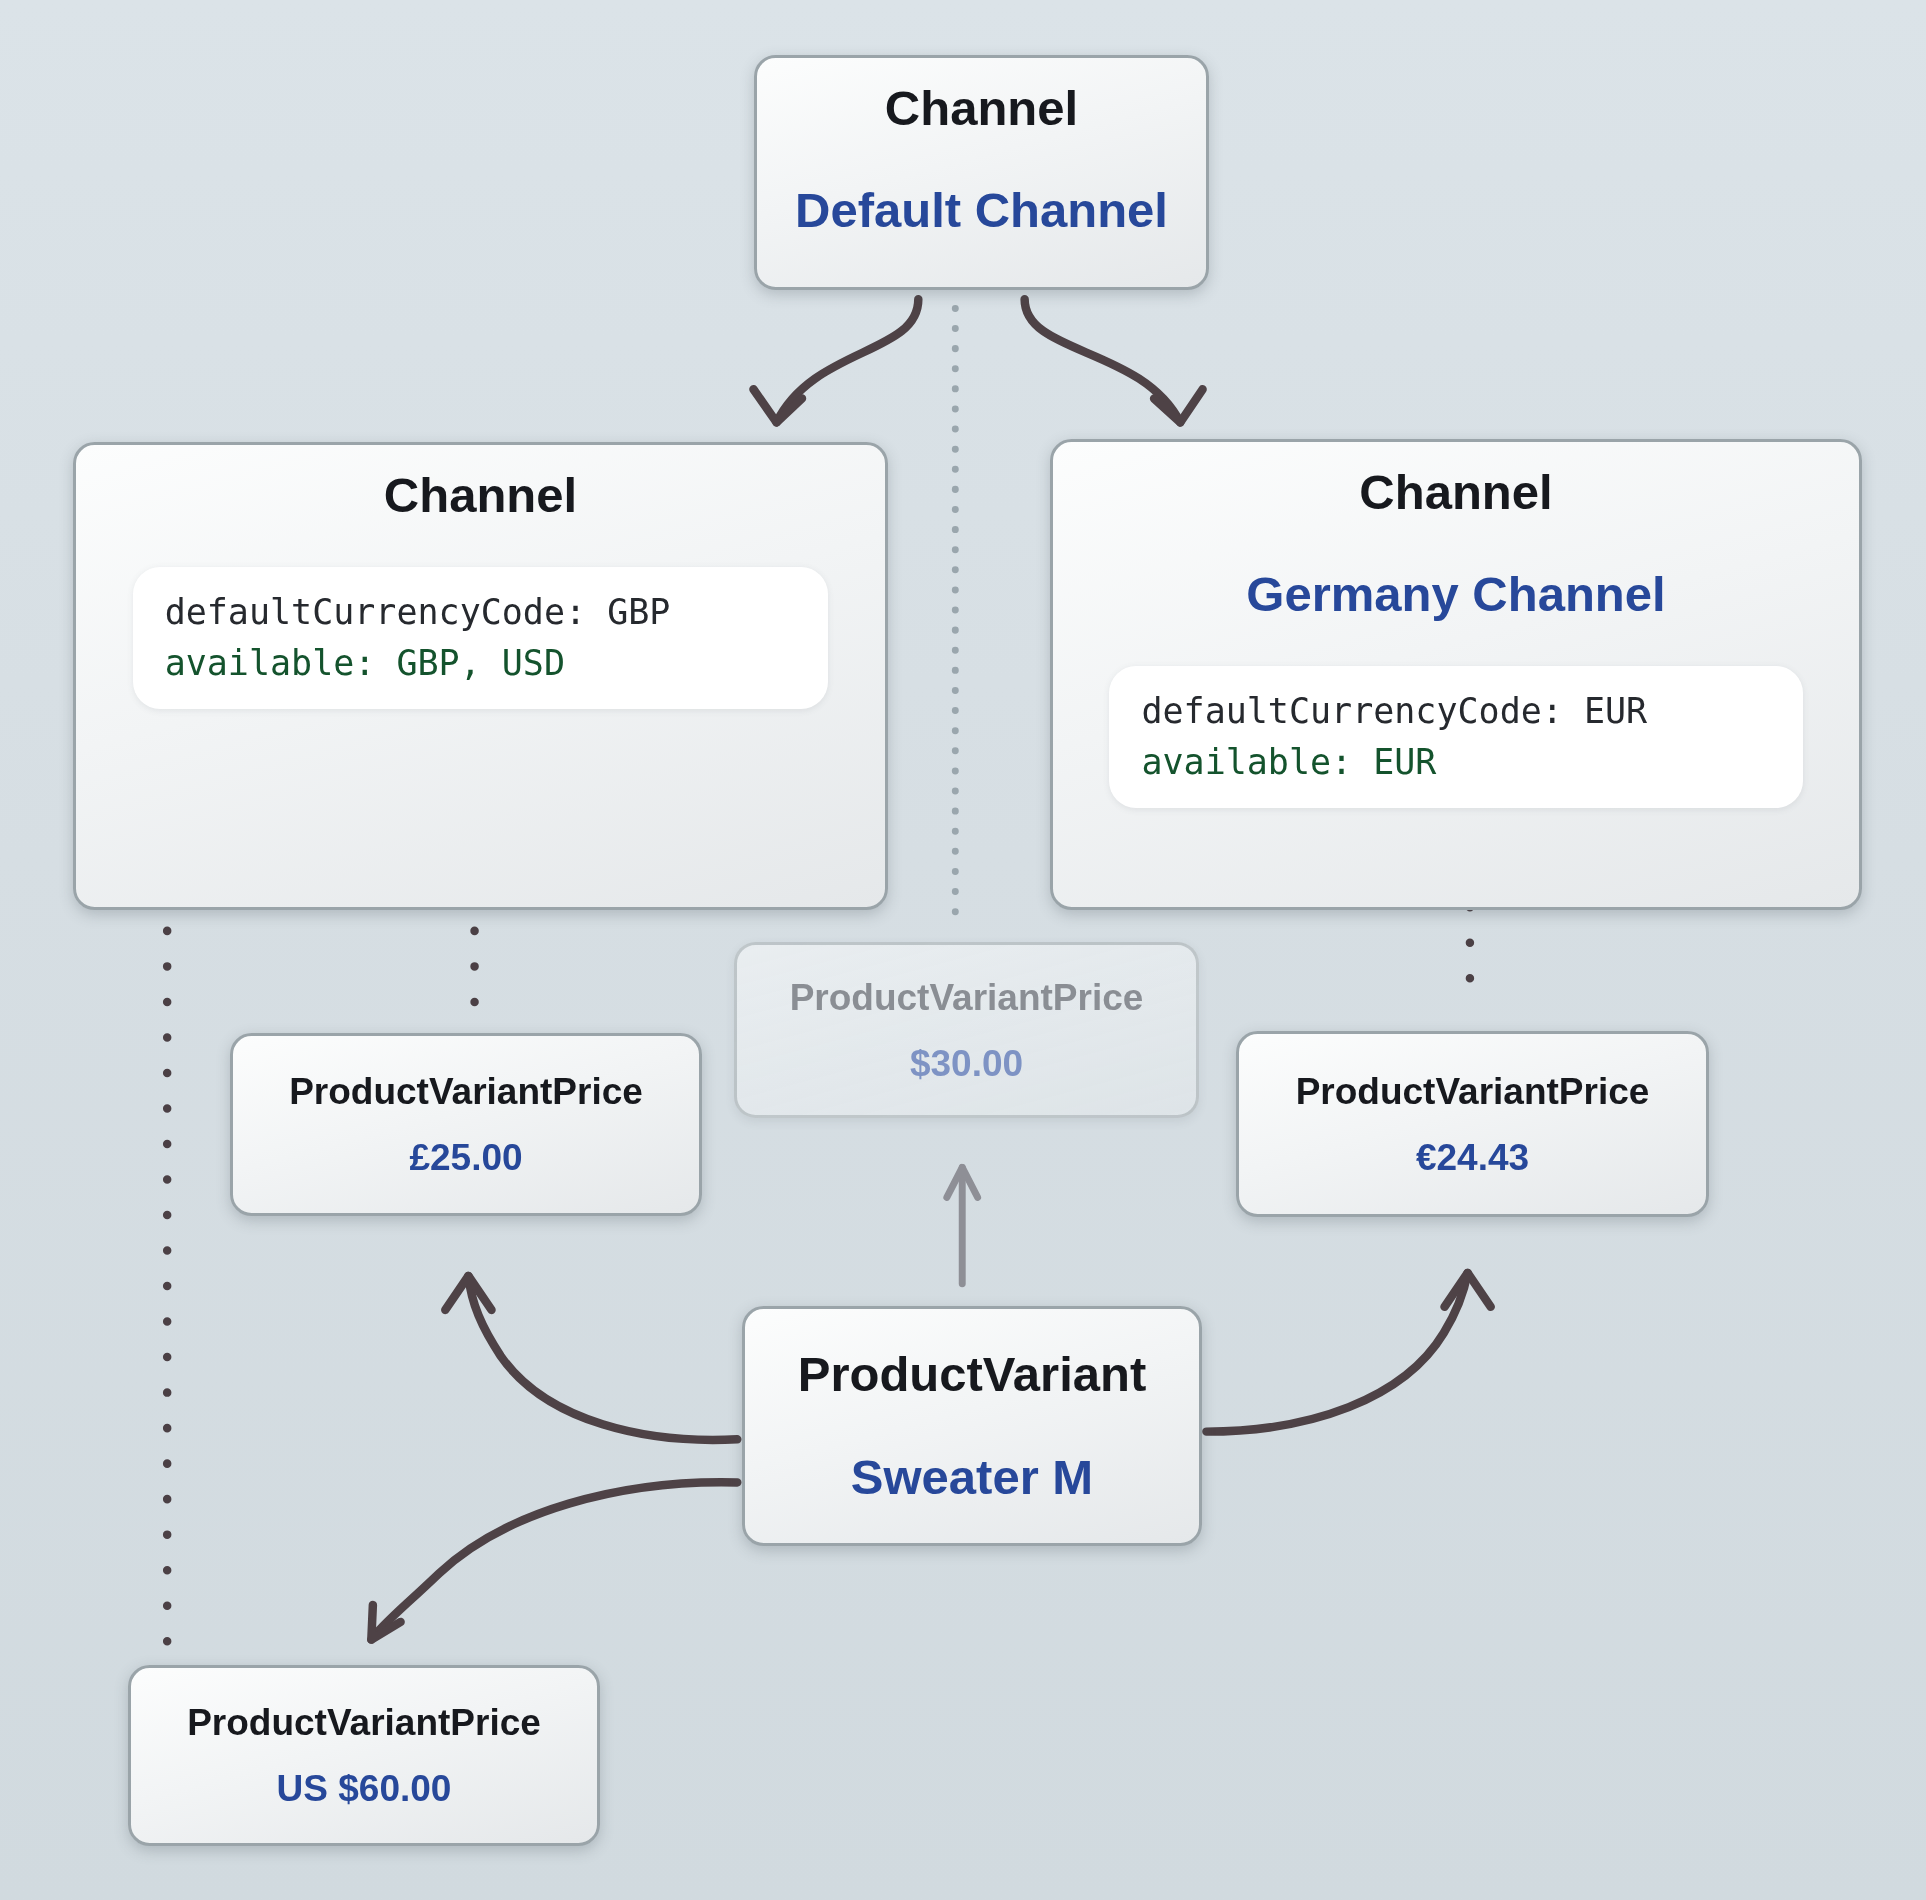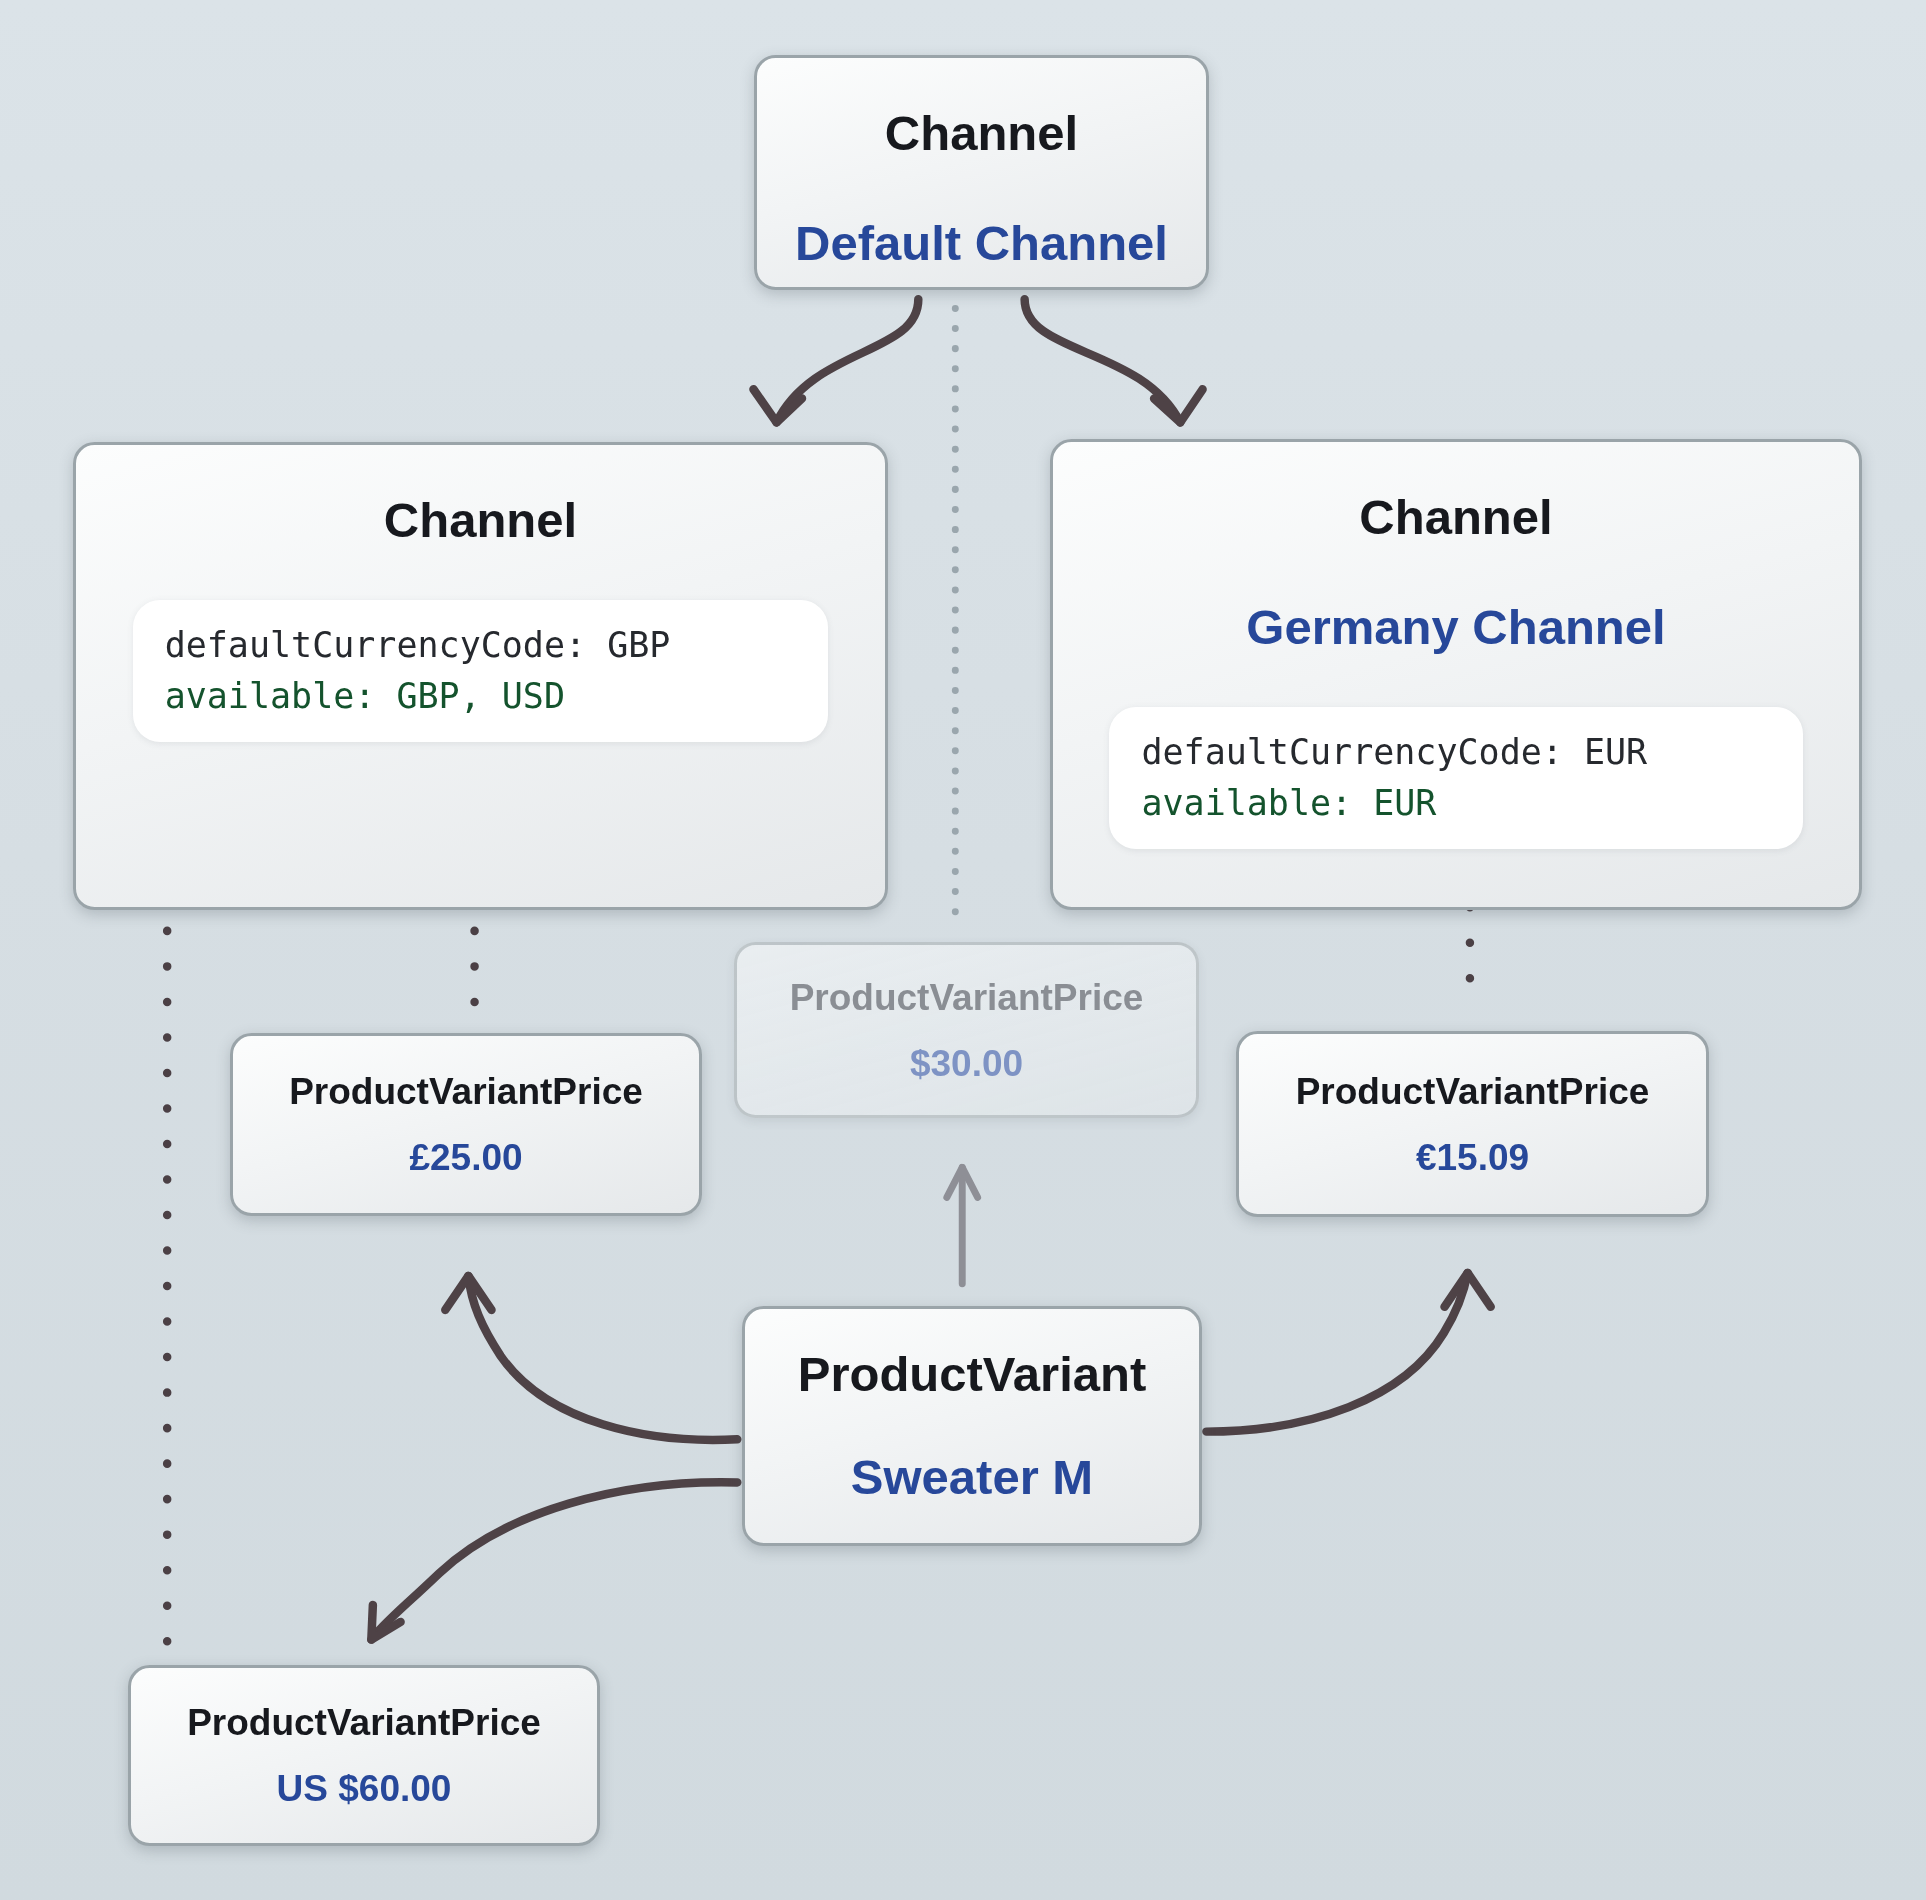--- a/index.html
+++ b/index.html
@@ -8,21 +8,21 @@
     background:linear-gradient(180deg,#dbe3e8 0%,#d6dee3 45%,#d1dadf 100%);
     font-family:"Liberation Sans",sans-serif;
   }
   .node{
     position:absolute;box-sizing:border-box;
     border:3.1px solid #9aa4a9;border-radius:21.6px;
     background:linear-gradient(165deg,#fcfdfd 0%,#f2f4f5 45%,#e5e8ea 100%);
     box-shadow:0 4.6px 14px rgba(70,82,92,.25);
     display:flex;flex-direction:column;align-items:center;text-align:center;
   }
-  .channel{justify-content:flex-start;padding-top:47px;gap:8px;}
+  .channel{justify-content:flex-start;padding-top:22px;}
   .channel .node-name{margin-top:45px;}
   .channel .code{margin-top:43px;}
   .node-title{font-size:49px;font-weight:bold;color:#17191e;line-height:57px;white-space:nowrap;}
   .node-name{font-size:49px;font-weight:bold;color:#27489a;line-height:57px;white-space:nowrap;}
   .price{justify-content:center;gap:23px;}
   .price .node-title{font-size:37px;line-height:43px;}
   .price .node-name{font-size:37px;line-height:43px;}
   .variant{justify-content:center;gap:46px;}
   .code{
     width:86%;box-sizing:border-box;background:#ffffff;border-radius:27px;
@@ -112,21 +112,21 @@
     <div class="node-name">$30.00</div>
   </div>
 
   <div class="node price" style="left:230px;top:1033px;width:472px;height:183px;">
     <div class="node-title">ProductVariantPrice</div>
     <div class="node-name">£25.00</div>
   </div>
 
   <div class="node price" style="left:1236px;top:1031px;width:473px;height:186px;">
     <div class="node-title">ProductVariantPrice</div>
-    <div class="node-name">€15.09</div>
+    <div class="node-name">€24.43</div>
   </div>
 
   <div class="node variant" style="left:742px;top:1306px;width:460px;height:240px;">
     <div class="node-title">ProductVariant</div>
     <div class="node-name">Sweater M</div>
   </div>
 
   <div class="node price" style="left:128px;top:1665px;width:472px;height:181px;">
     <div class="node-title">ProductVariantPrice</div>
     <div class="node-name">US $60.00</div>

